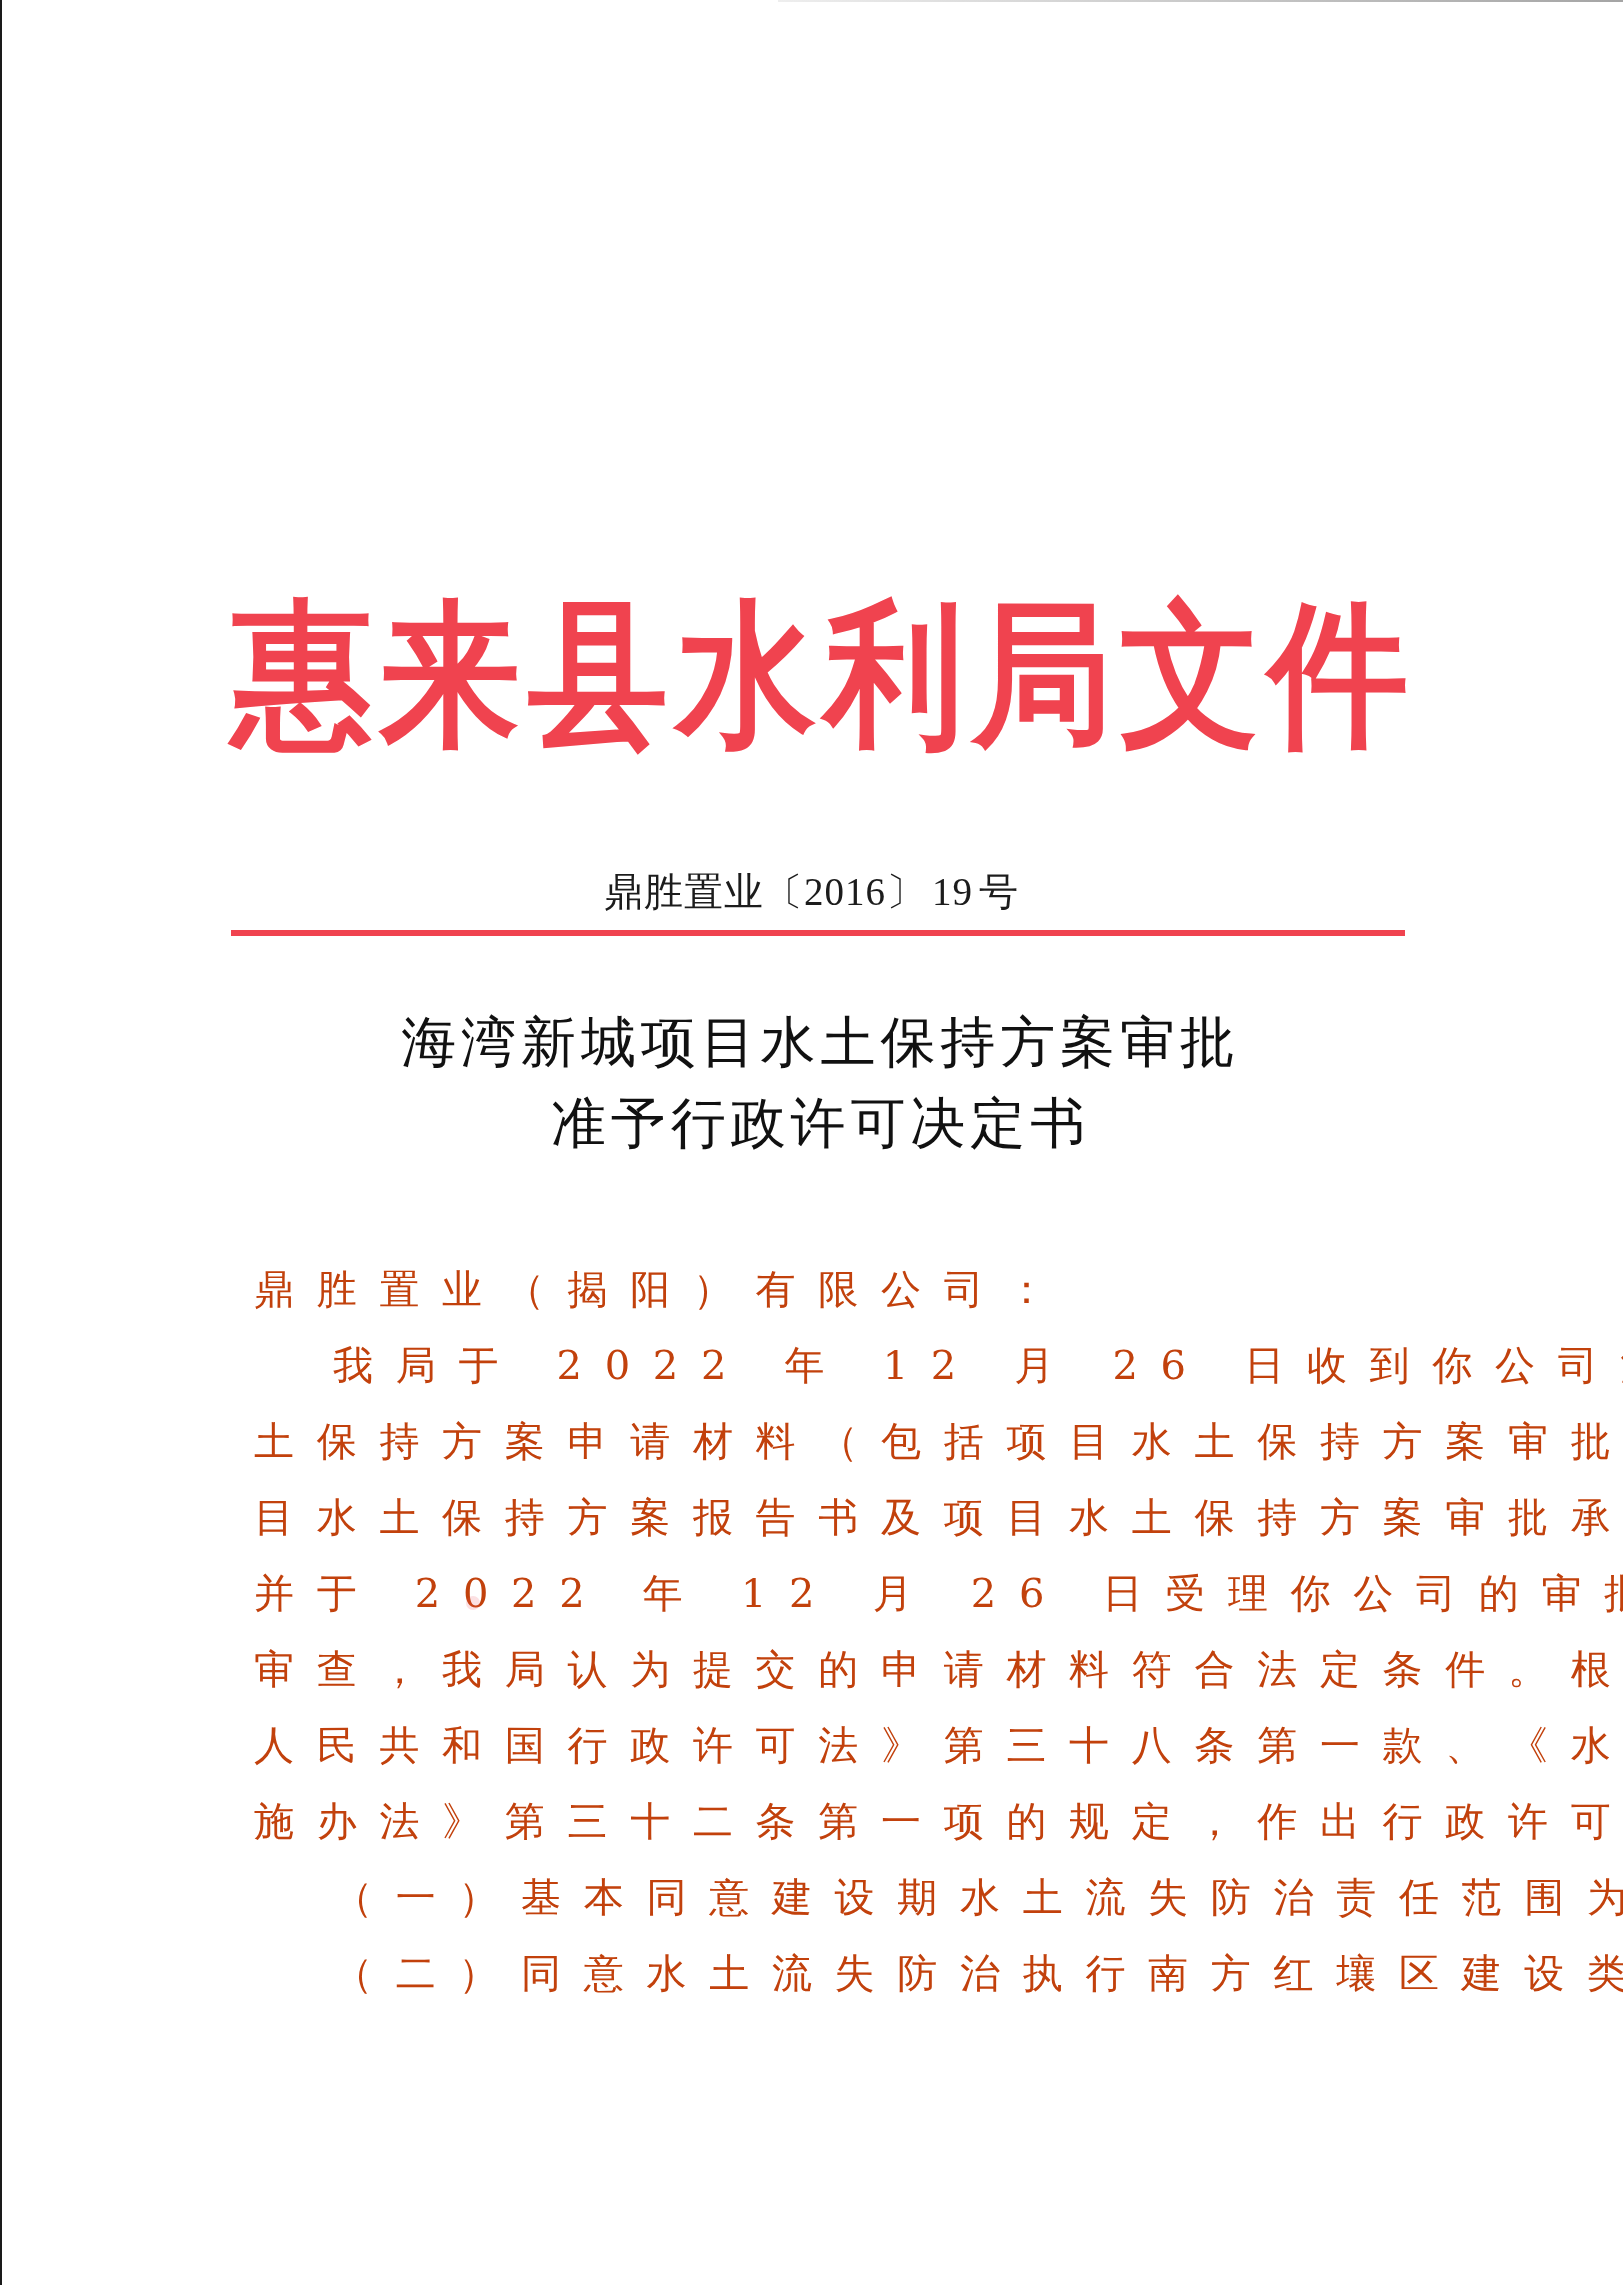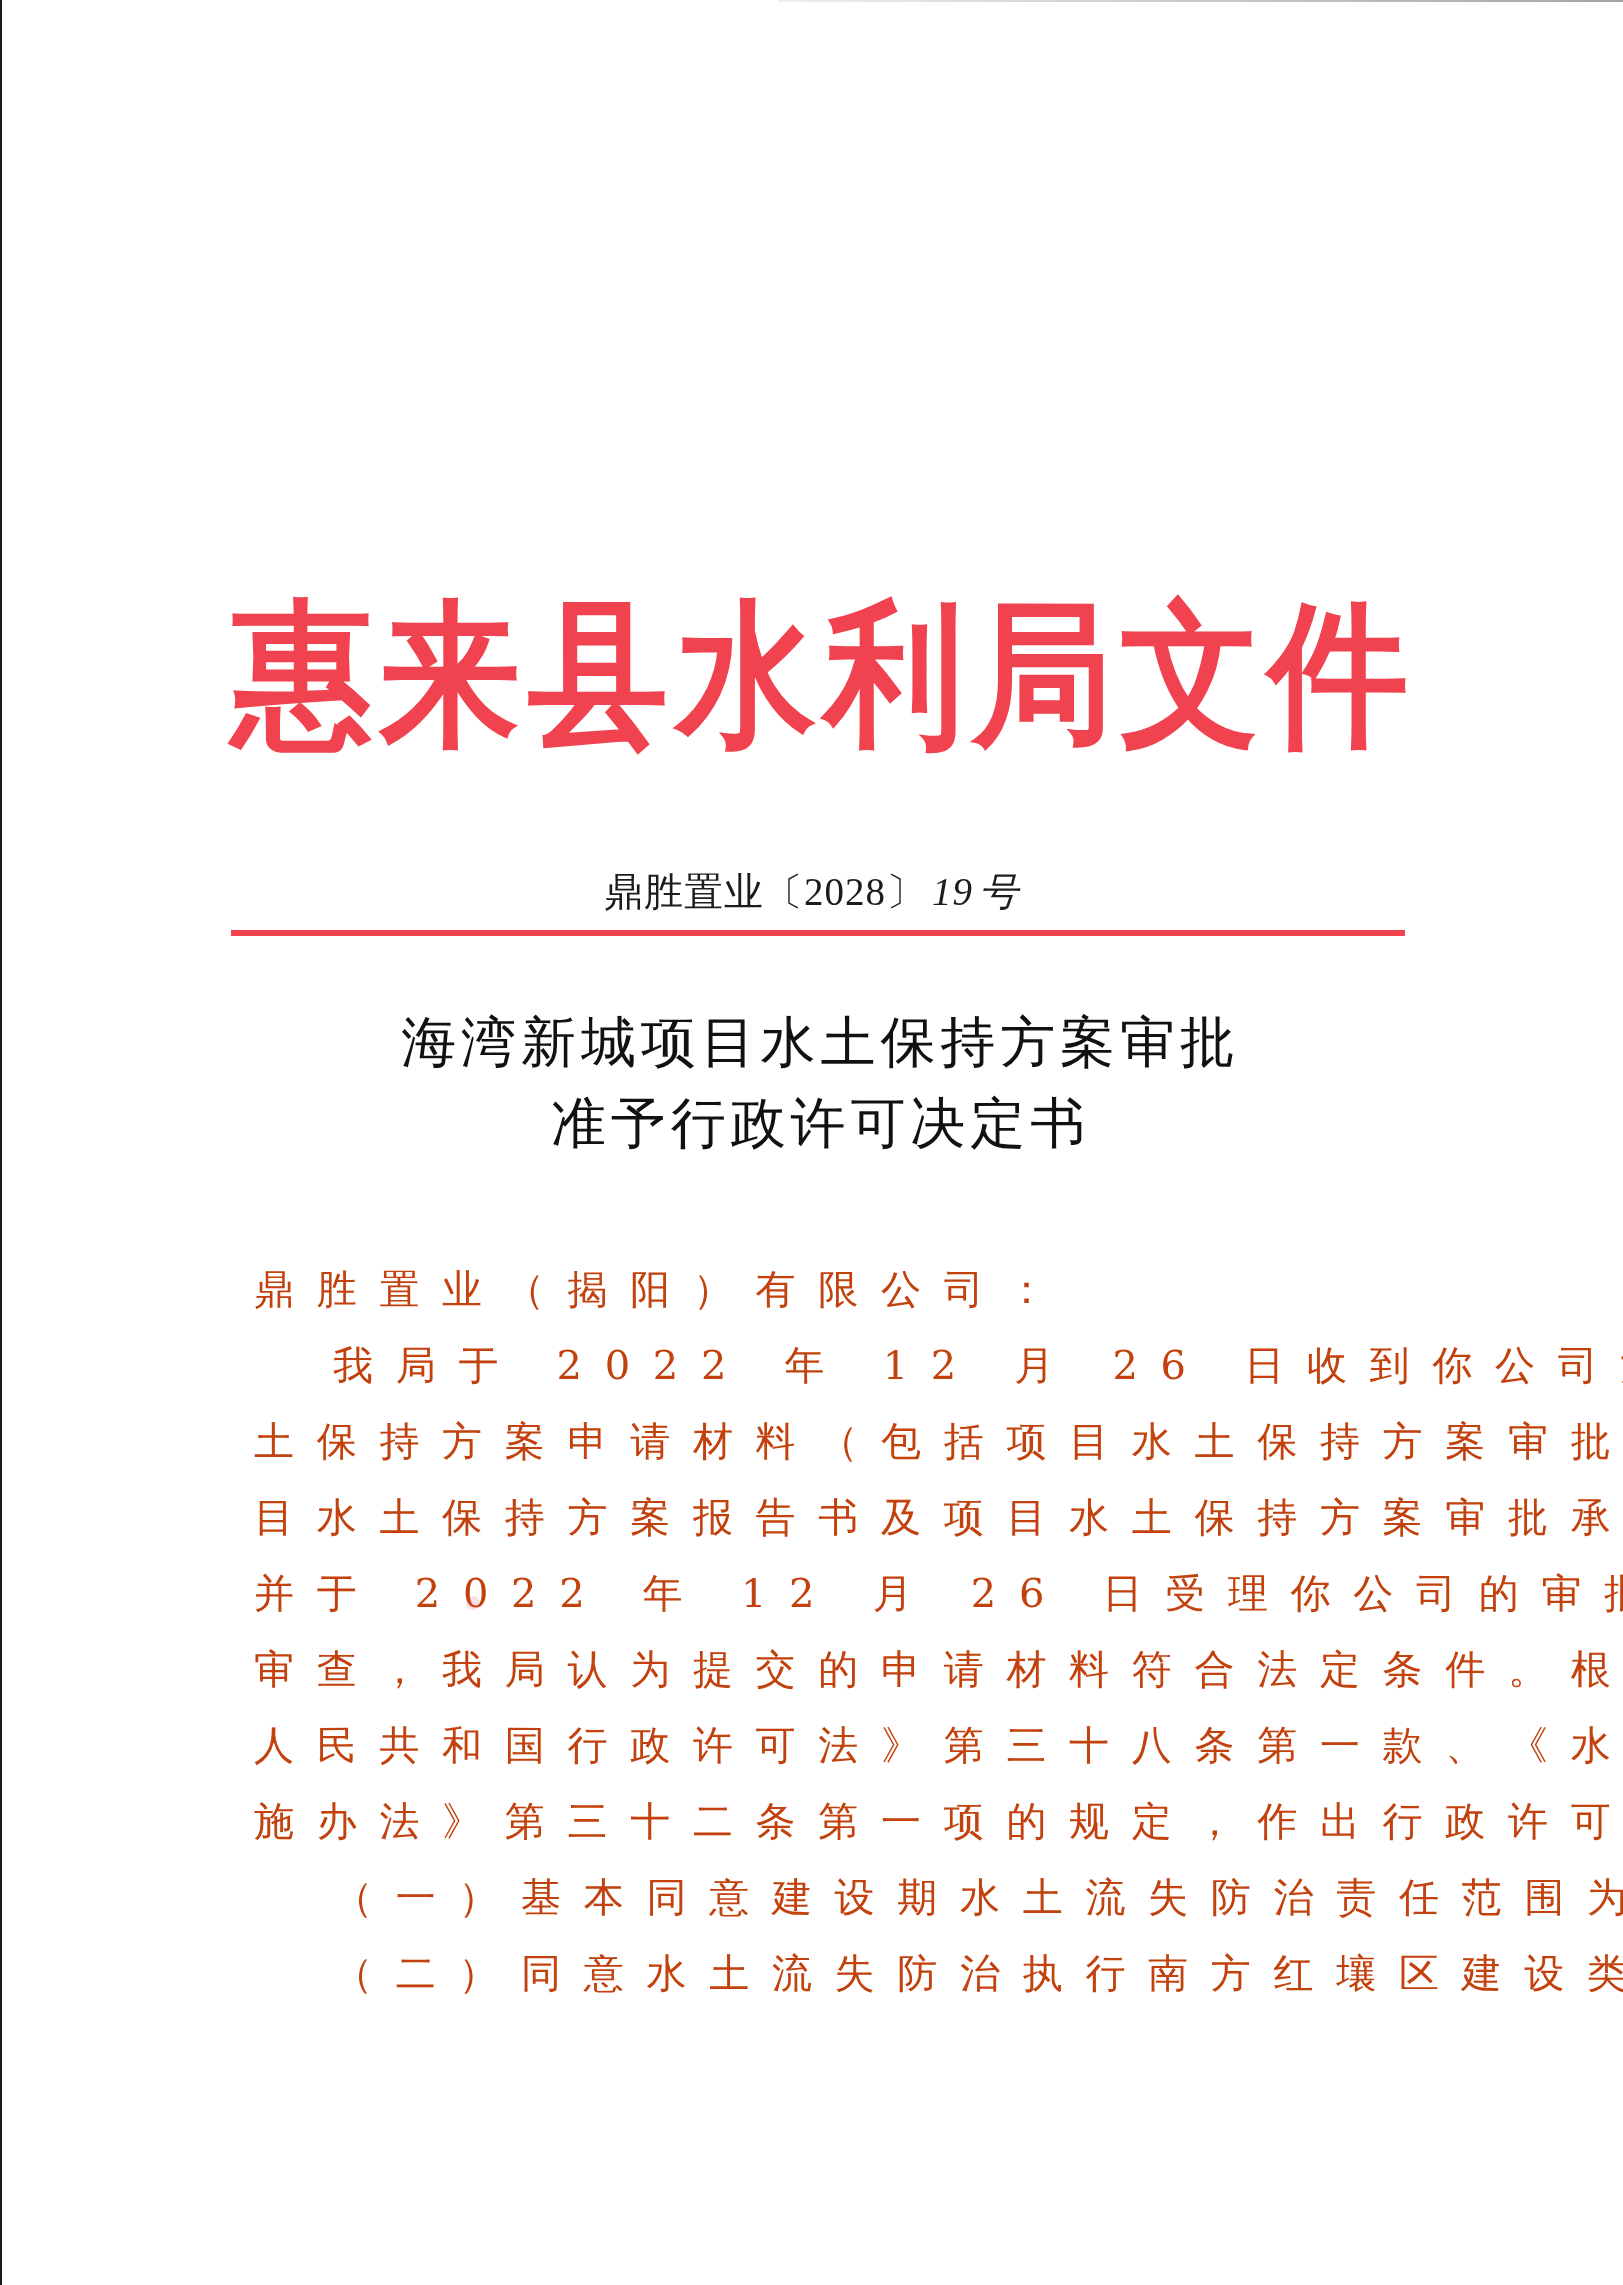--- a/index.html
+++ b/index.html
@@ -64,21 +64,21 @@
     left: 0;
     width: 1623px;
     top: 864px;
     text-align: center;
     font-family: "Liberation Serif", "DejaVu Serif", serif;
     font-size: 39px;
     line-height: 55px;
     color: #1c1c1c;
     letter-spacing: 1px;
   }
-  .doc-number .pad { padding-left: 5.9px; font-style: italic; }
+  .doc-number .pad { padding-left: 5.9px; }
 
   .red-rule {
     position: absolute;
     left: 231px;
     top: 930px;
     width: 1174px;
     height: 5.9px;
     background: #f0434f;
   }
 
@@ -138,21 +138,21 @@
     <span>来</span>
     <span>县</span>
     <span>水</span>
     <span>利</span>
     <span>局</span>
     <span>文</span>
     <span>件</span>
   </div>
 
   <div class="doc-number">
-    <span>鼎胜置业</span><span>〔2028〕</span><span class="pad">19</span><span class="pad">号</span>
+    <span>鼎胜置业</span><span>〔2016〕</span><span class="pad">19</span><span class="pad">号</span>
   </div>
 
   <div class="red-rule"></div>
 
   <div class="title l1">海湾新城项目水土保持方案审批</div>
   <div class="title l2">准予行政许可决定书</div>
 
   <div class="body-text">
     <span class="line">鼎胜置业（揭阳）有限公司：</span>
     <span class="line indent">我局于 2022 年 12 月 26 日收到你公司海湾新城项目水</span>

